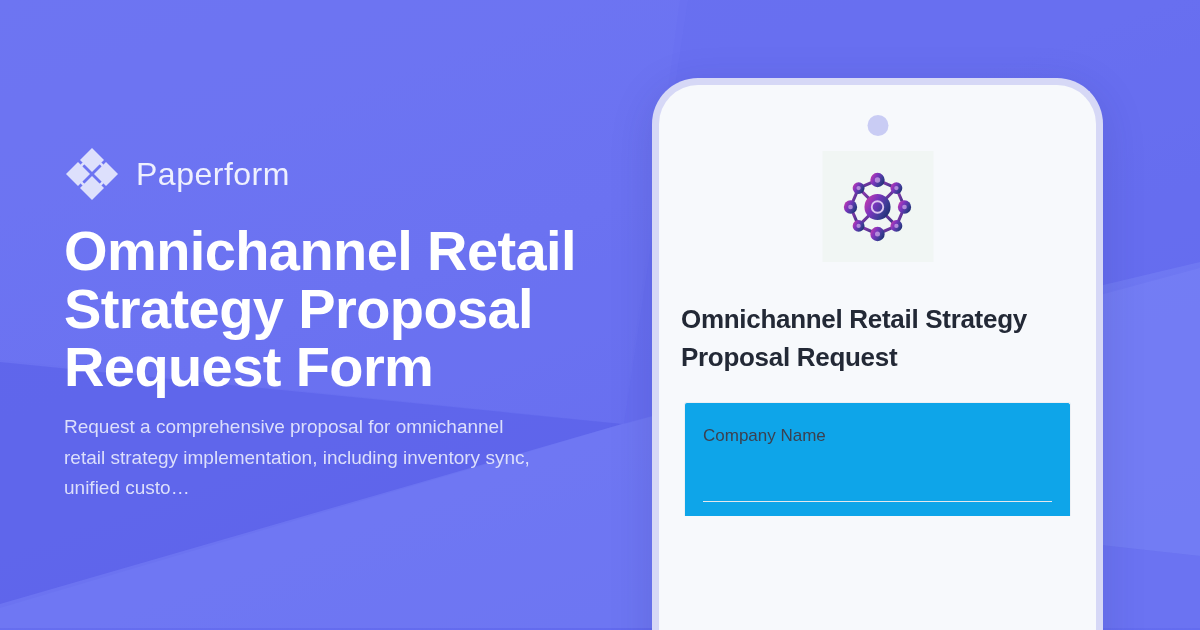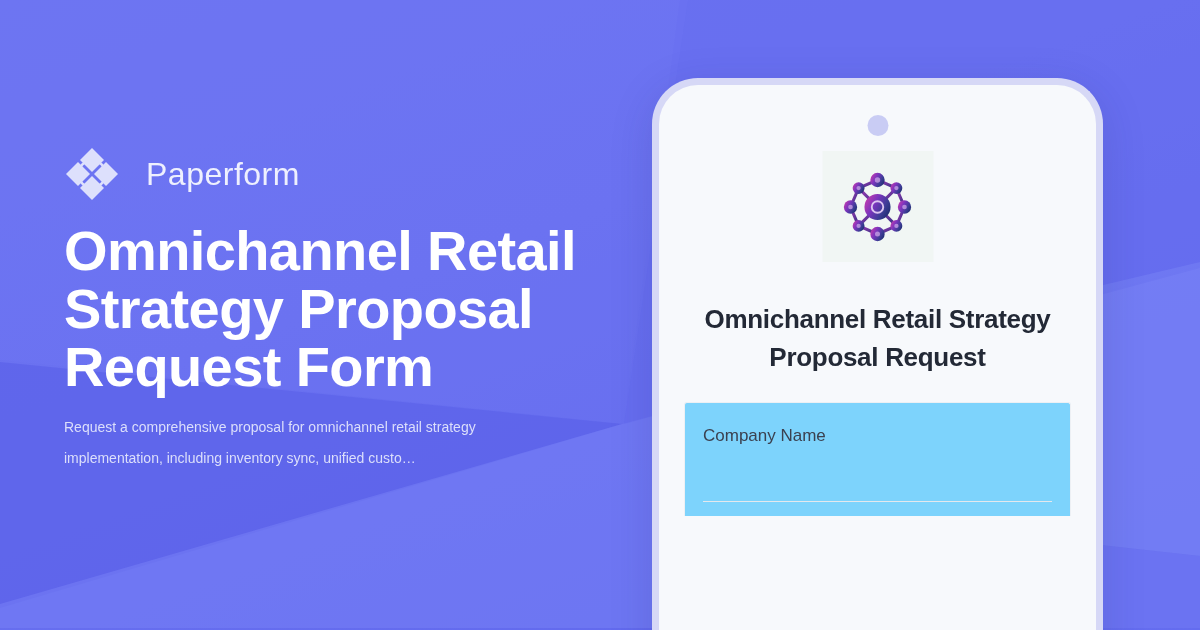--- a/index.html
+++ b/index.html
@@ -24,21 +24,21 @@
   .left-col {
     position:absolute;
     left:64px; top:0;
     width:560px; height:630px;
     z-index:3;
   }
 
   .brand {
     position:absolute;
     top:146px; left:0;
-    display:flex; align-items:center; gap:26px;
+    display:flex; align-items:center; gap:16px;
   }
   .brand-mark { width:56px; height:56px; display:block; }
   .brand-name {
     font-size:32px;
     letter-spacing:0.5px;
     color:#EEF0FE;
     font-weight:400;
     line-height:1;
   }
 
@@ -50,21 +50,21 @@
     line-height:58px;
     font-weight:700;
     color:#FFFFFF;
     letter-spacing:-0.6px;
   }
 
   .subtext {
     position:absolute;
     top:412px; left:0;
     width:470px;
-    font-size:14px;
+    font-size:19px;
     line-height:30.5px;
     font-weight:400;
     color:#DCDFFB;
   }
 
   
   .phone {
     position:absolute;
     left:652px; top:78px;
     width:451px; height:600px;
@@ -93,37 +93,36 @@
     width:111px; height:111px;
     background:#F1F6F4;
     display:flex; align-items:center; justify-content:center;
   }
   .form-icon-tile svg { width:90px; height:90px; display:block; }
 
   .form-title {
     position:absolute;
     left:22px; right:22px;
     top:215px;
-    text-align:center;
     font-size:26px;
     line-height:38px;
     font-weight:700;
     color:#232936;
     letter-spacing:-0.3px;
   }
 
   .form-fields {
     position:absolute;
     left:25px; right:25px;
     top:317px;
     bottom:0;
   }
 
   .field-card {
-    background:#7dd3fc;
+    background:#0ea5e9;
     border:1px solid #EDF0F4;
     border-bottom:none;
     padding:22px 18px 0 18px;
     height:114px;
     position:relative;
   }
   .field-card:first-child { border-radius:3px 3px 0 0; }
 
   .field-label {
     font-size:17px;

